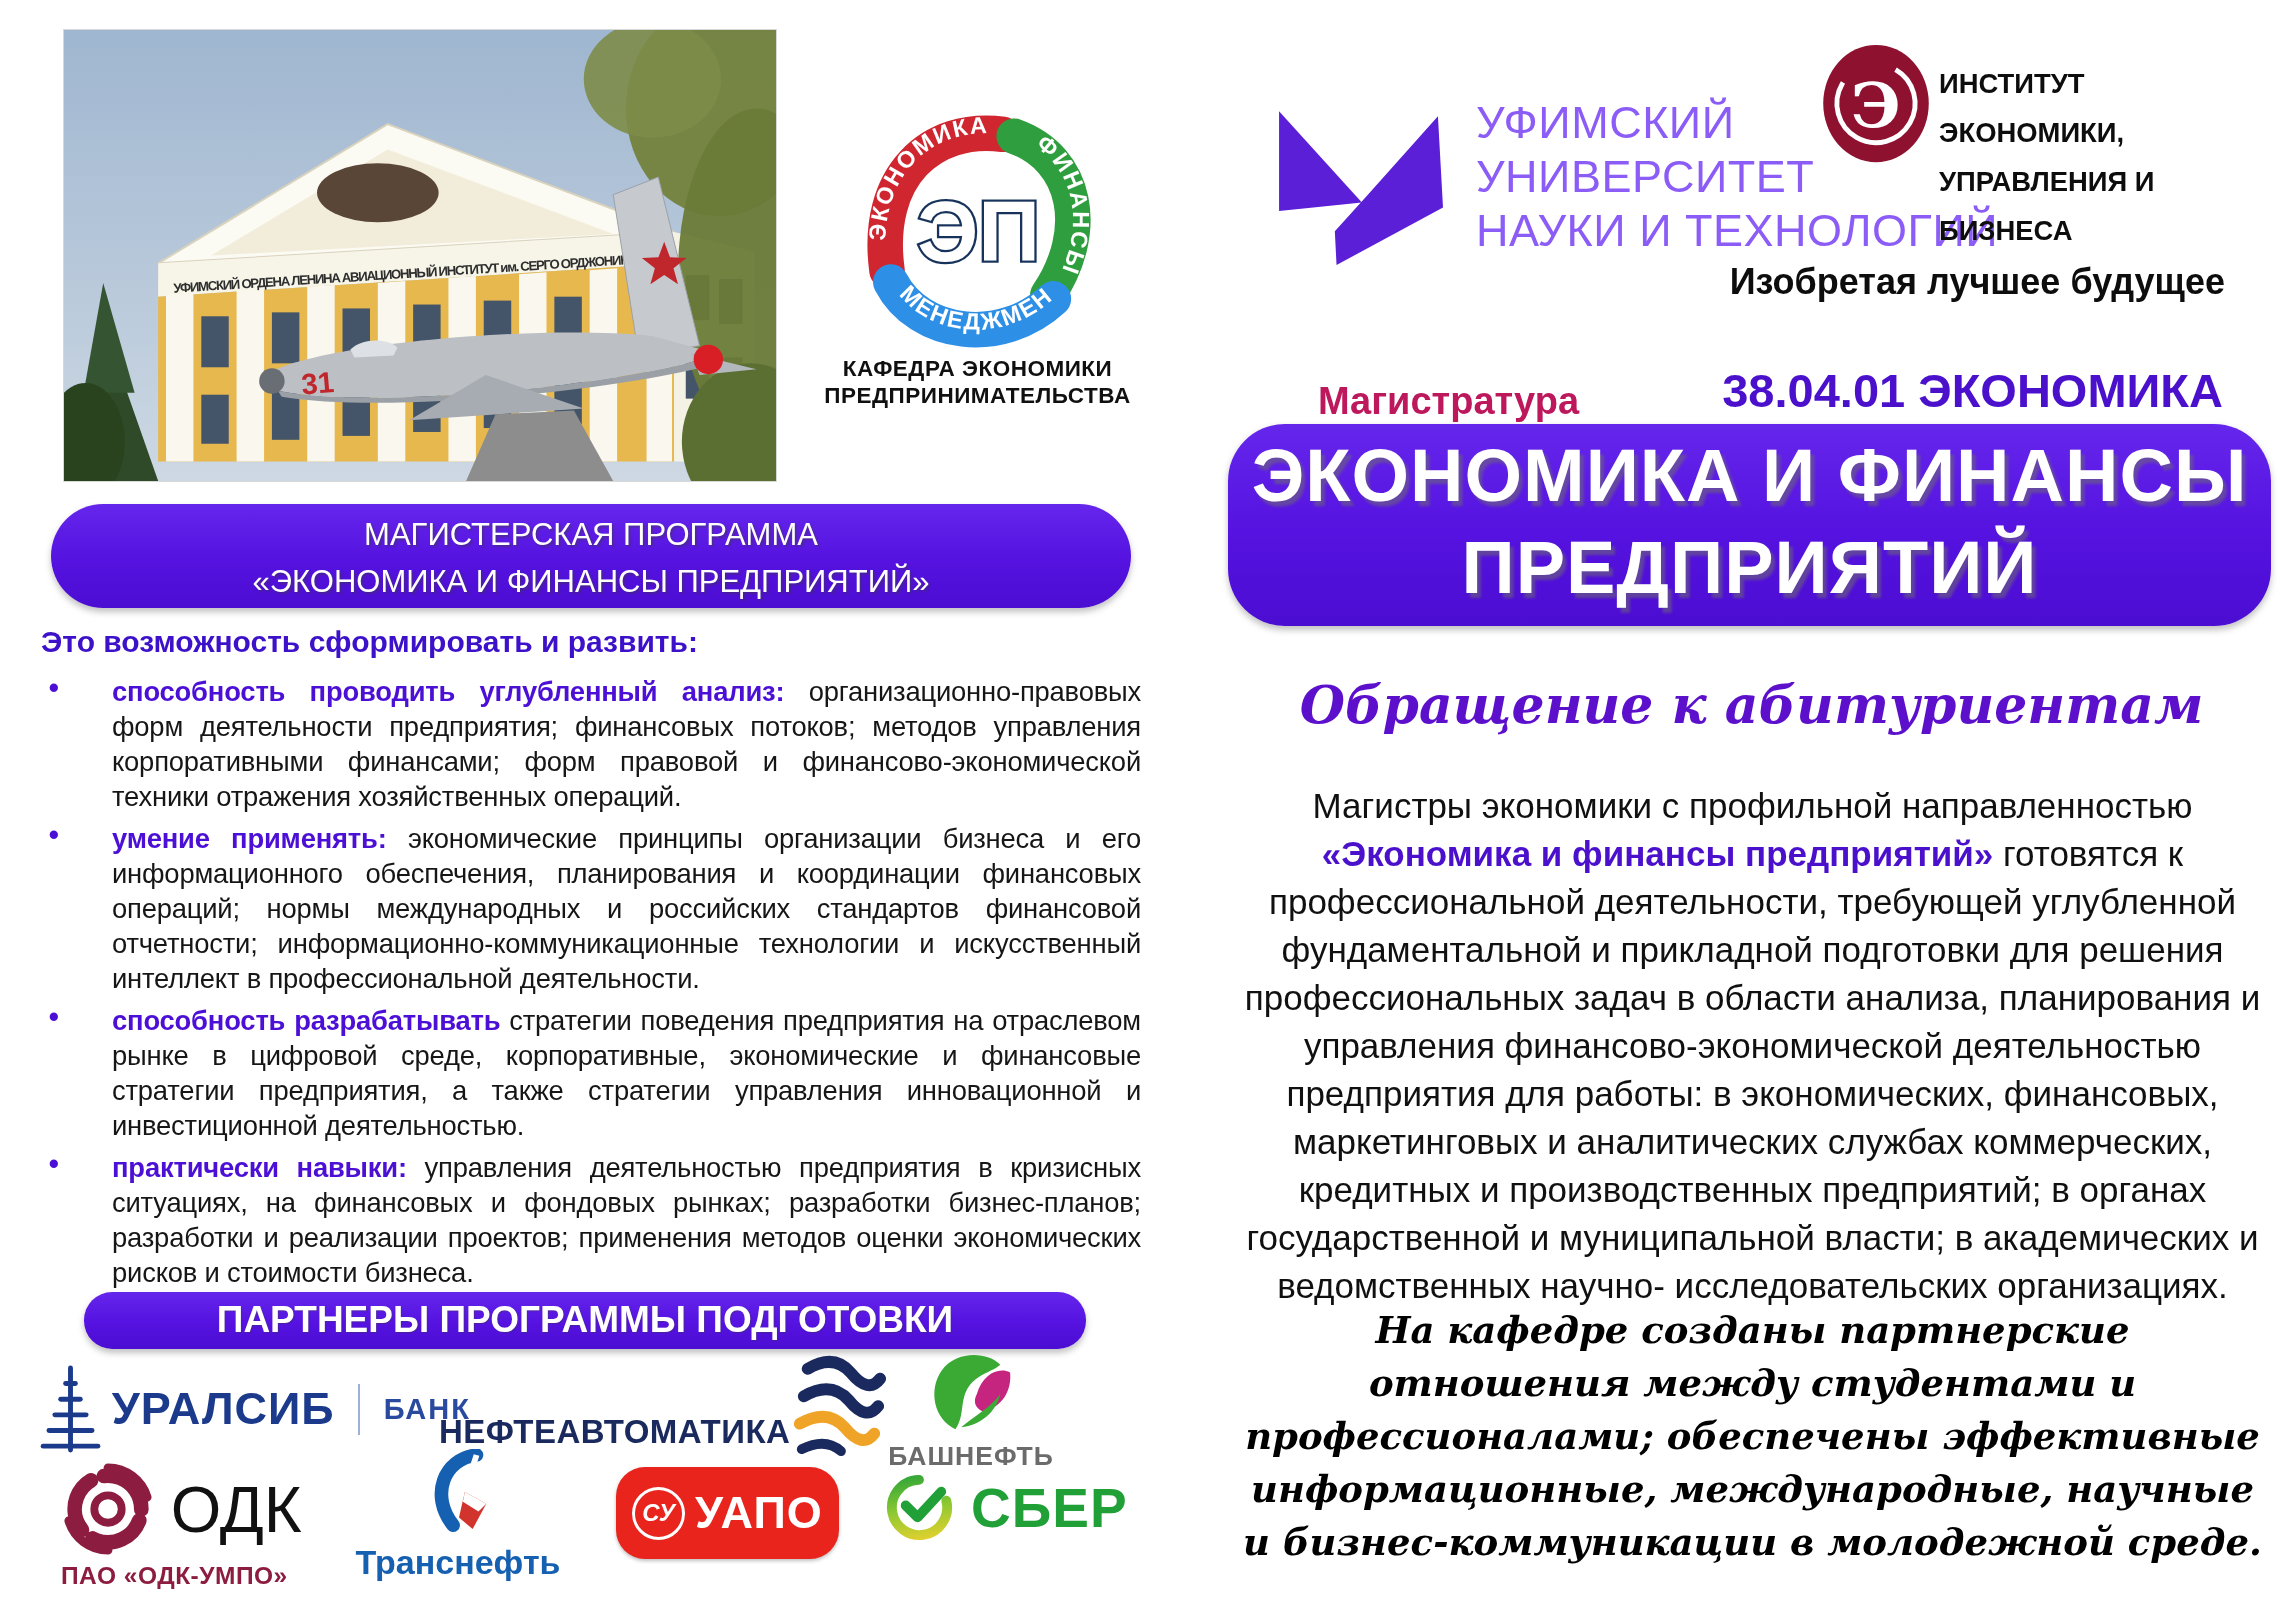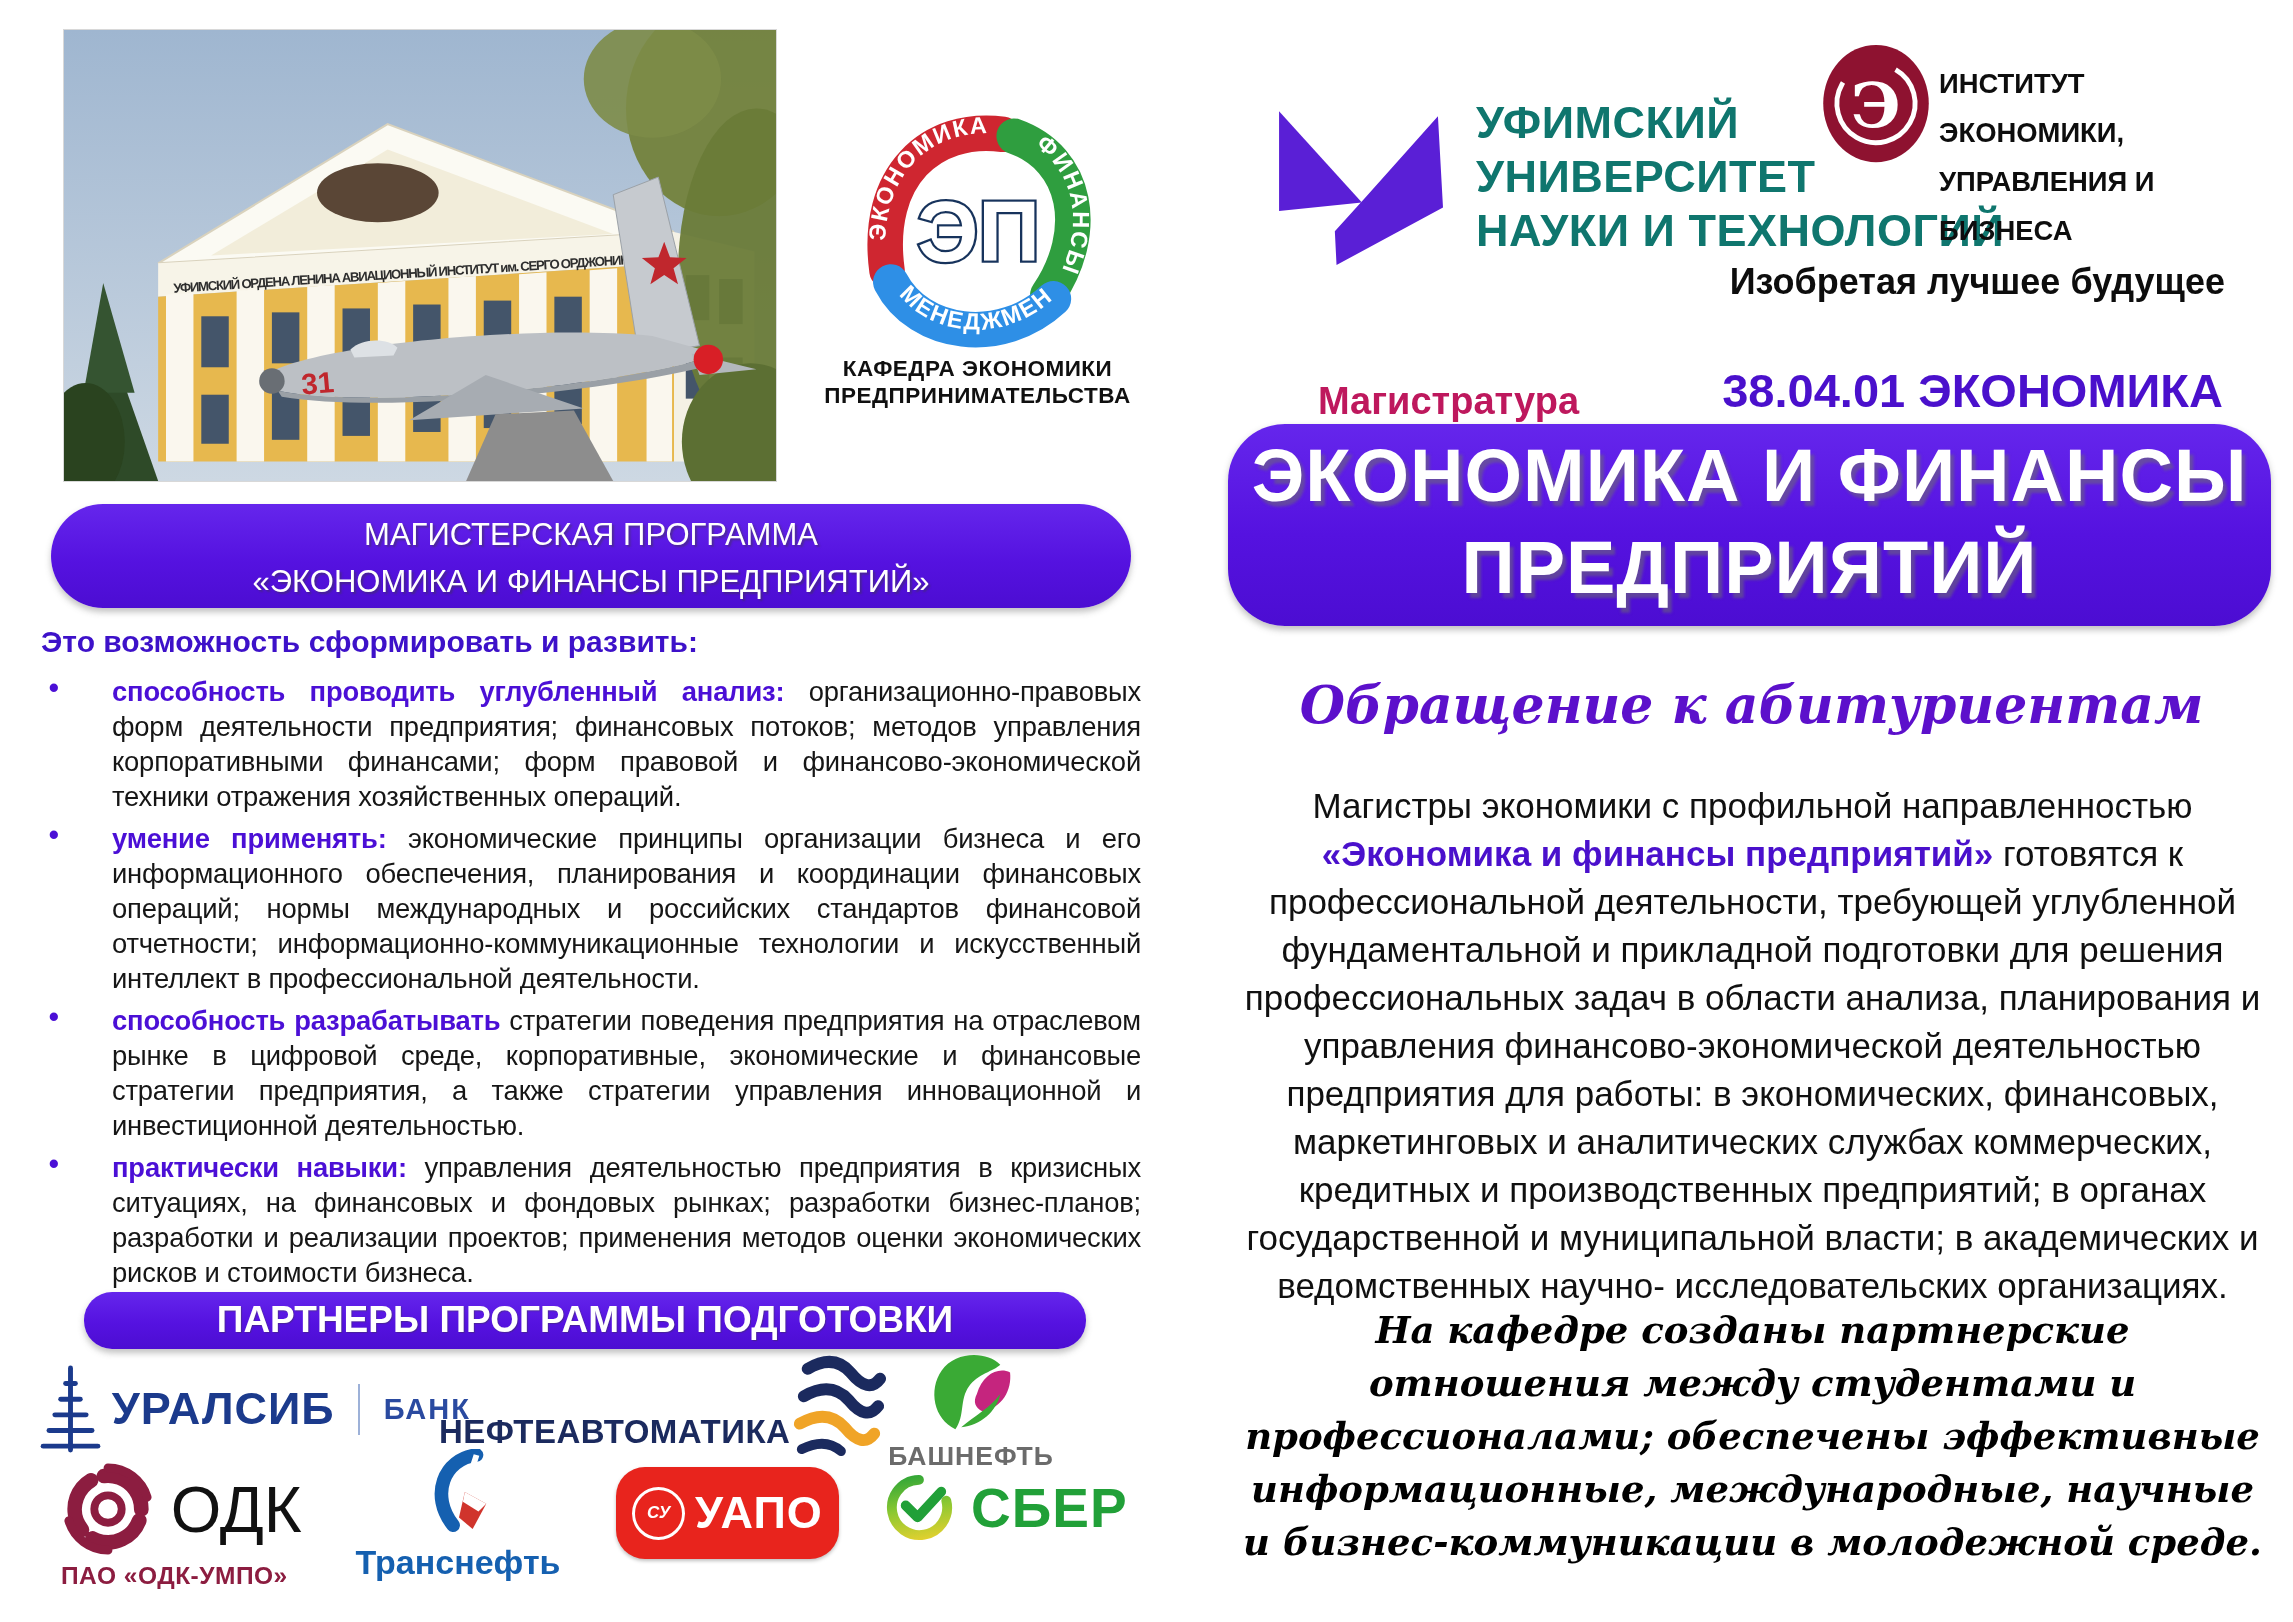--- a/index.html
+++ b/index.html
@@ -42,29 +42,29 @@
   .bashneft .nm{font-size:26.5px;font-weight:bold;color:#6b6b6b;letter-spacing:1px;margin-top:2px;}
   .odk{left:61px;top:1462px;width:304px;}
   .odk-top{display:flex;align-items:center;gap:15.7px;}
   .odk .nm{font-size:65px;font-weight:normal;color:#111;}
   .odk .sub{font-size:24.5px;font-weight:bold;color:#8c1d40;margin-top:5.9px;letter-spacing:0.5px;}
   .transneft{left:355px;top:1449px;width:206px;text-align:center;}
   .transneft .nm{font-size:34px;font-weight:bold;color:#1560b0;margin-top:0px;}
   .uapo{left:616px;top:1467px;width:223px;height:92px;background:#e8241d;border-radius:29px;
         display:flex;align-items:center;justify-content:center;gap:9.8px;box-shadow:0 2px 3.9px rgba(0,0,0,.25);}
   .uapo .em{width:47px;height:47px;border:3.9px solid #fff;border-radius:50%;display:flex;align-items:center;justify-content:center;
-        color:#fff;font-weight:bold;font-style:italic;font-size:17px;}
+        color:#fff;font-weight:bold;font-style:italic;font-size:24px;}
   .uapo .nm{color:#fff;font-size:45px;font-weight:bold;letter-spacing:1px;}
   .sber{left:884px;top:1472px;display:flex;align-items:center;gap:16px;}
   .sber .nm{font-size:55px;font-weight:bold;color:#21a038;letter-spacing:1px;}
 
   
   .uunit-mark{position:absolute;left:1274px;top:94px;width:169px;height:173px;}
   .uni-name{position:absolute;left:1476px;top:96px;width:608px;font-size:45px;line-height:54px;
-        font-weight:bold;color:#0f766e;letter-spacing:0.5px;}
+        font-weight:normal;color:#8b5cf6;letter-spacing:0.5px;}
   .inst-logo{position:absolute;left:1819px;top:41px;width:114px;height:129px;}
   .inst-name{position:absolute;left:1939px;top:59px;width:323px;font-size:27.4px;line-height:49px;
         font-weight:bold;color:#0d0d0d;}
   .tagline{position:absolute;left:1666px;top:261px;width:559px;text-align:right;font-size:36px;
         font-weight:600;color:#0d0d0d;}
   .degree{position:absolute;left:1318px;top:380px;font-size:38px;font-weight:bold;color:#be185d;}
   .prog-code{position:absolute;left:1568px;top:363px;width:655px;text-align:right;font-size:47px;
         font-weight:bold;color:#4a10cc;}
   .main-banner{position:absolute;left:1228px;top:424px;width:1043px;height:202px;border-radius:57px;
         font-size:74px;line-height:92px;font-weight:bold;padding-top:5.9px;box-sizing:border-box;

